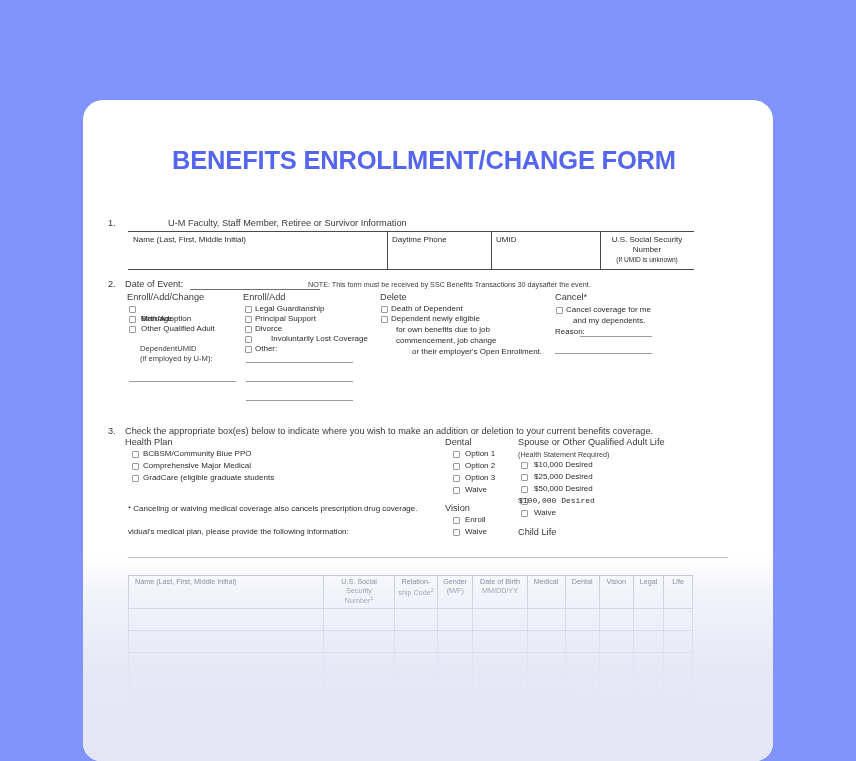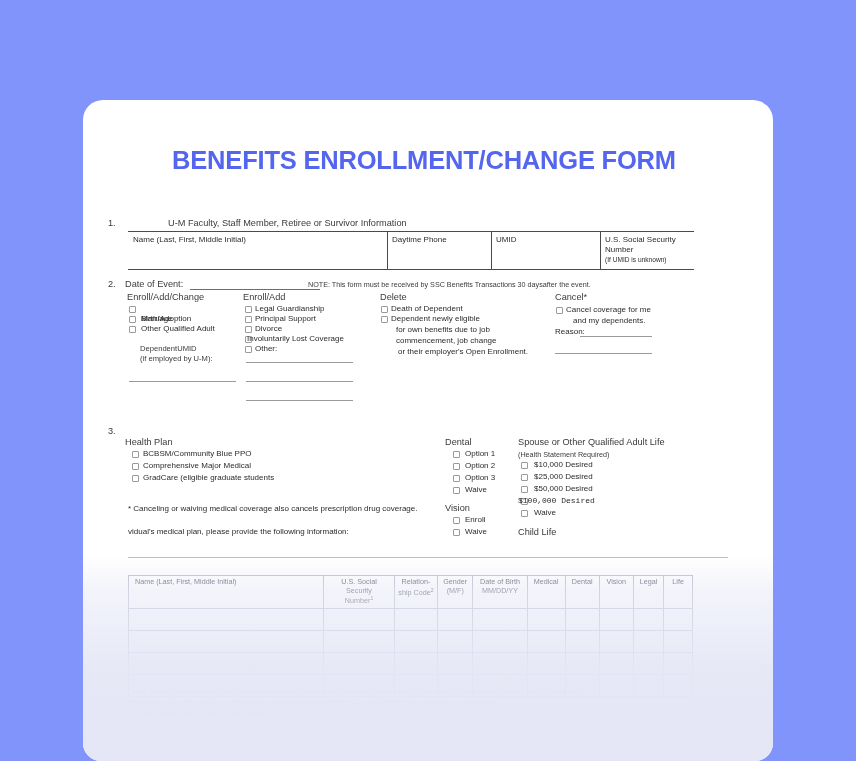--- a/index.html
+++ b/index.html
@@ -129,21 +129,21 @@
       <div class="sec-num" style="left:25px; top:118px;">1.</div>
       <div class="sec-head" style="left:38px; top:118px;padding-left:47px;">U-M Faculty, Staff Member, Retiree or Survivor Information</div>
 
       <div class="tbl1">
         <div class="vline" style="left:259px;"></div>
         <div class="vline" style="left:363px;"></div>
         <div class="vline" style="left:472px;"></div>
         <div class="cell" style="left:0; width:259px;">Name (Last, First, Middle Initial)</div>
         <div class="cell" style="left:363px; width:109px;">UMID</div>
         <div class="cell" style="left:259px; width:104px;">Daytime Phone</div>
-        <div class="cell" style="left:472px; width:94px;">
+        <div class="cell" style="left:472px; width:94px;text-align:center;">
           <span>U.S. Social Security Number</span><br>
           <span style="font-size:6.6px;">(If UMID is unknown)</span>
         </div>
       </div>
 
       <div class="sec-num" style="left:25px; top:179px;">2.</div>
       <div class="sec-head" style="left:42px; top:179px;">Date of Event:</div>
       <div class="rule dark" style="left:107px; top:189px; width:130px;"></div>
       <div class="note" style="left:225px; top:180px;">NOTE: This form must be received by SSC Benefits Transactions  30 daysafter the event.</div>
 
@@ -159,45 +159,46 @@
       <div class="rule" style="left:46px; top:281px; width:107px;"></div>
 
       <div class="grp-title" style="left:160px; top:192px;">Enroll/Add</div>
       <div class="cb" style="left:162px; top:206px;"></div>
       <div class="cb-lab" style="left:172px; top:204px;">Legal Guardianship</div>
       <div class="cb" style="left:162px; top:216px;"></div>
       <div class="cb-lab" style="left:172px; top:214px;">Principal Support</div>
       <div class="cb" style="left:162px; top:226px;"></div>
       <div class="cb-lab" style="left:172px; top:224px;">Divorce</div>
       <div class="cb" style="left:162px; top:236px;"></div>
-      <div class="cb-lab" style="left:164px; top:234px;">Involuntarily Lost Coverage</div>
+      <div class="cb-lab" style="left:188px; top:234px;">Involuntarily Lost Coverage</div>
       <div class="cb" style="left:162px; top:246px;"></div>
       <div class="cb-lab" style="left:172px; top:244px;">Other:</div>
       <div class="rule" style="left:163px; top:262px; width:107px;"></div>
       <div class="rule" style="left:163px; top:281px; width:107px;"></div>
       <div class="rule" style="left:163px; top:300px; width:107px;"></div>
 
       <div class="grp-title" style="left:297px; top:192px;">Delete</div>
       <div class="cb" style="left:298px; top:206px;"></div>
       <div class="cb-lab" style="left:308px; top:204px;">Death of Dependent</div>
       <div class="cb" style="left:298px; top:216px;"></div>
       <div class="cb-lab" style="left:308px; top:214px;">Dependent newly eligible</div>
       <div class="cb-lab" style="left:313px; top:225px;">for own benefits due to job</div>
       <div class="cb-lab" style="left:313px; top:236px;">commencement, job change</div>
-      <div class="cb-lab" style="left:315px; top:247px;">or their employer's Open Enrollment.</div>
+      <div class="cb-lab" style="left:329px; top:247px;">or their employer's Open Enrollment.</div>
 
       <div class="grp-title" style="left:472px; top:192px;">Cancel*</div>
       <div class="cb" style="left:473px; top:207px;"></div>
       <div class="cb-lab" style="left:483px; top:205px;">Cancel coverage for me</div>
       <div class="cb-lab" style="left:490px; top:216px;">and my dependents.</div>
       <div class="cb-lab" style="left:472px; top:227px;">Reason:</div>
       <div class="rule" style="left:497px; top:236px; width:72px;"></div>
       <div class="rule" style="left:472px; top:253px; width:97px;"></div>
 
       <div class="sec-num" style="left:25px; top:326px;">3.</div>
+      <div class="sec-head" style="left:42px; top:326px;">Check the appropriate box(es) below to indicate where you wish to make an addition or deletion to your current benefits coverage.</div>
 
       <div class="grp-title" style="left:42px; top:337px;">Health Plan</div>
       <div class="cb" style="left:49px; top:351px;"></div>
       <div class="cb-lab" style="left:60px; top:349px;">BCBSM/Community Blue PPO</div>
       <div class="cb" style="left:49px; top:363px;"></div>
       <div class="cb-lab" style="left:60px; top:361px;">Comprehensive Major Medical</div>
       <div class="cb" style="left:49px; top:375px;"></div>
       <div class="cb-lab" style="left:60px; top:373px;">GradCare (eligible graduate students</div>
 
       <div class="cb-lab" style="left:45px; top:404px;">* Canceling or waiving medical coverage also cancels prescription drug coverage.</div>

